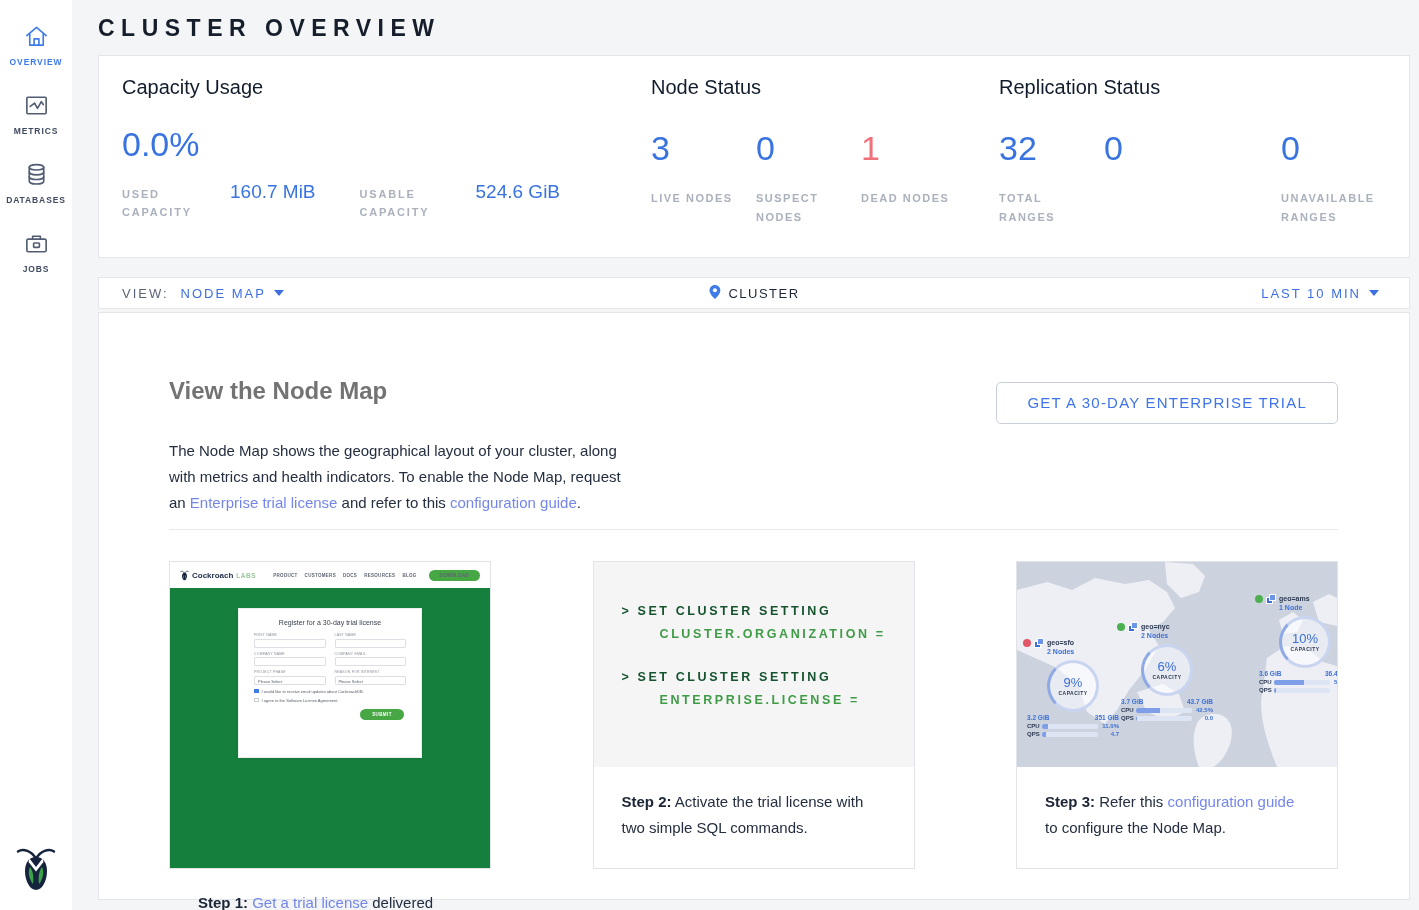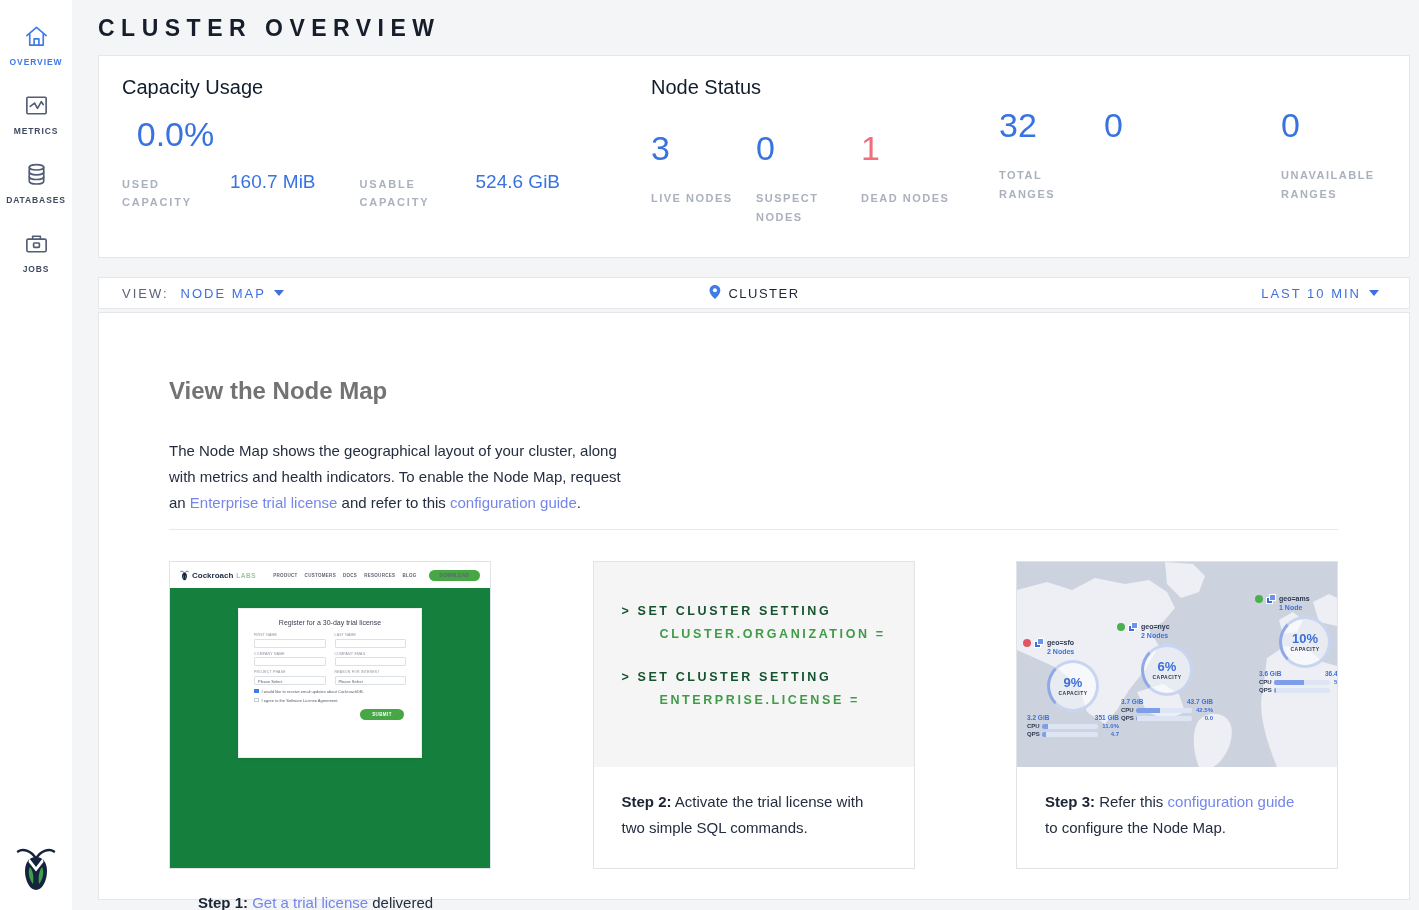--- a/index.html
+++ b/index.html
@@ -44,21 +44,21 @@
   .summary-card {
     position:absolute; left:26px; right:9px; top:55px; height:203px;
     background:#fff; border:1px solid #e4e6ea;
   }
   .sum-section { position:absolute; top:20px; }
   .sum-section h2 { margin:0; font-size:20px; font-weight:500; color:#121d2c; }
   .sec-capacity { left:23px; }
   .sec-nodes { left:552px; }
   .sec-repl { left:900px; }
 
-  .cap-row { display:flex; margin-top:10px;text-align:center; }
+  .cap-row { display:flex; margin-top:20px; }
   .cap-pct { width:107px; font-size:34px; color:#3873e0; line-height:1; padding-top:8px; }
   .cap-chart { position:relative; width:250px; height:60px; }
   .cap-bar { position:relative; height:24px; background:#e9ebf0; }
   .cap-bar-dark { position:absolute; right:0; top:0; bottom:0; width:15.6%; background:#ccd1dc; }
   .cap-tick { position:absolute; top:31px; width:1px; height:7px; background:#9aa3b4; }
   .cap-tick-label {
     position:absolute; top:41px; transform:translateX(-50%);
     font-size:12.5px; color:#57627a; white-space:nowrap;
   }
   .cap-details { display:flex; margin-top:20px; align-items:flex-end; }
@@ -183,21 +183,21 @@
   .mb-cube i:nth-child(2){ left:3px; top:0; background:#6b93e8; }
   .mb-id { text-align:left; line-height:1.3; }
   .mb-name { font-weight:700; color:#2b3750; font-size:7px; }
   .mb-nodes { color:#3d6fd7; font-weight:700; font-size:7px; }
   .mb-gauge {
     width:52px; height:52px; border-radius:50%; margin:4px auto 2px;
     border:3px solid #c9d5f0; border-left-color:#8fa9e6;
     background:rgba(255,255,255,.55);
     display:flex; flex-direction:column; align-items:center; justify-content:center;
   }
-  .mb-pct { font-size:13px; font-weight:700; color:#3d6fd7; line-height:1.1; }
+  .mb-pct { font-size:13px; font-weight:400; color:#3d6fd7; line-height:1.1; }
   .mb-cap { font-size:5px; letter-spacing:.5px; color:#2b3750; font-weight:700; }
   .mb-range { display:flex; justify-content:space-between; padding:0 4px; font-size:6.5px; font-weight:700; }
   .mb-metric { display:flex; align-items:center; gap:3px; margin-top:2px; padding:0 4px; }
   .mb-ml { font-size:6px; font-weight:700; color:#2b3750; width:12px; text-align:left; }
   .mb-bar { flex:1; height:5px; background:#dde5f5; border-radius:2px; overflow:hidden; }
   .mb-bar i { display:block; height:100%; background:#7f9ee8; }
   .mb-mv { font-size:6px; font-weight:700; color:#3d6fd7; width:18px; text-align:right; }
 </style>
 </head>
 <body>
@@ -286,20 +286,21 @@
           <div class="stat-label">SUSPECT NODES</div>
         </div>
         <div class="stat">
           <div class="stat-value red">1</div>
           <div class="stat-label">DEAD NODES</div>
         </div>
       </div>
     </div>
 
     <div class="sum-section sec-repl">
+      <h2>Replication Status</h2>
       <div class="stats">
         <div class="stat">
           <div class="stat-value">32</div>
           <div class="stat-label">TOTAL RANGES</div>
         </div>
         <div class="stat wide">
           <div class="stat-value">0</div>
         </div>
         <div class="stat">
           <div class="stat-value">0</div>
@@ -328,20 +329,21 @@
     </div>
     <div class="view-right">
       <span>LAST 10 MIN</span>
       <span class="caret"></span>
     </div>
   </div>
 
   <section class="content-card">
     <h2 class="nm-title">View the Node Map</h2>
     <p class="nm-desc"><span>The Node Map shows the geographical layout of your cluster, along with metrics and health indicators. To enable the Node Map, request an </span><span class="link">Enterprise trial license</span><span> and refer to this </span><span class="link">configuration guide</span><span>.</span></p>
+    <button class="trial-btn">GET A 30-DAY ENTERPRISE TRIAL</button>
     <div class="nm-divider"></div>
 
     <div class="steps-row">
 
       <div class="step-card">
         <div class="step-media site">
           <div class="site-header">
             <div class="site-brand">
               <svg width="9" height="11" viewBox="0 0 40 46">
                 <path d="M20 13 C16 5 7 2 2 5.5" stroke="#16233c" stroke-width="3" fill="none"></path>

